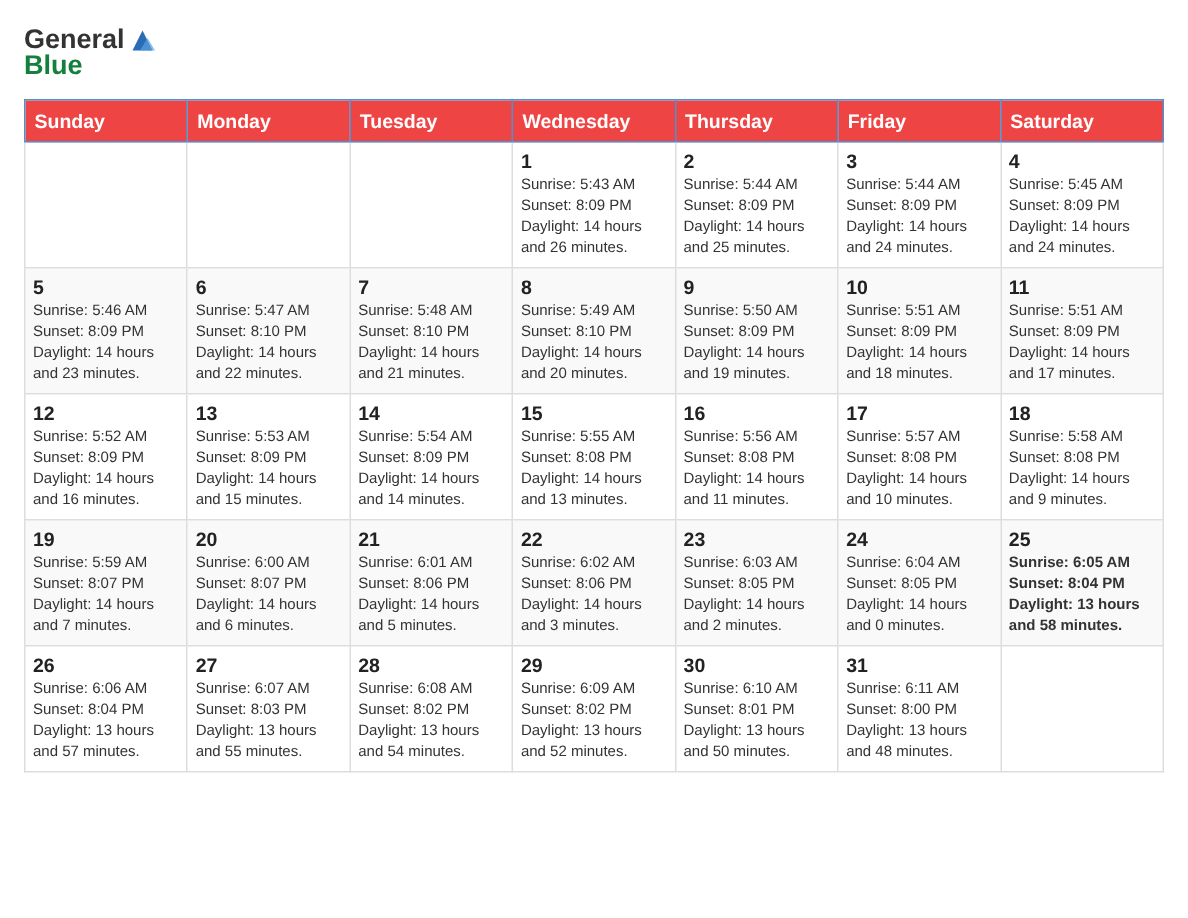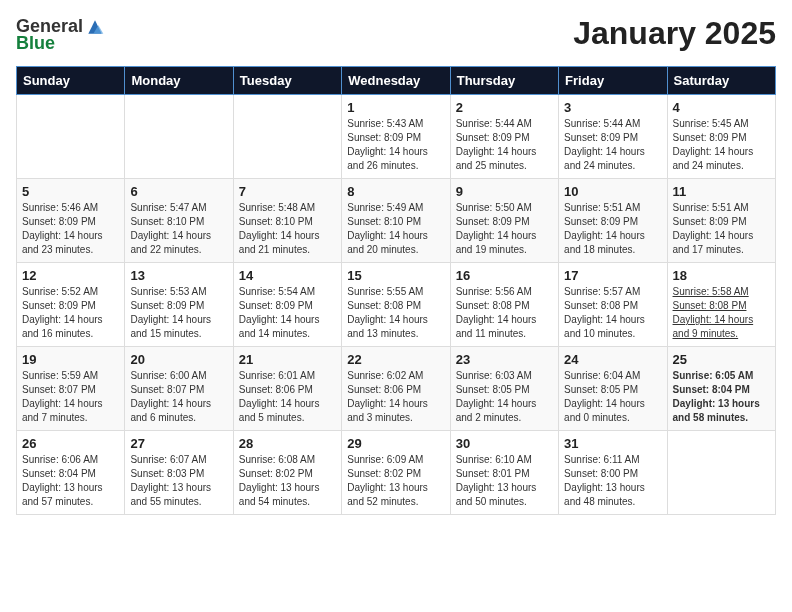--- a/index.html
+++ b/index.html
@@ -52,21 +52,21 @@
     .subtitle {
       font-size: 14px;
       color: #444;
     }
     .calendar {
       width: 100%;
       border-collapse: collapse;
       border: 1px solid #ccc;
     }
     .calendar th {
-      background-color: #0f172a;
+      background-color: #ef4444;
       color: #fff;
       text-align: left;
       padding: 6px 6px;
       font-size: 13px;
       font-weight: bold;
       border: 1px solid #5090d0;
     }
     .calendar td {
       vertical-align: top;
       padding: 5px 5px;
@@ -104,21 +104,20 @@
     <div class="logo-text">
       <span class="logo-general">General</span>
       <svg class="logo-icon" viewBox="0 0 24 20" xmlns="http://www.w3.org/2000/svg">
         <polygon points="4,18 12,2 20,18" fill="#2a6db5"></polygon>
         <polygon points="10,18 16,8 22,18" fill="#5ba3e0" opacity="0.7"></polygon>
       </svg>
     </div>
     <span class="logo-blue" style="margin-top:-4px;">Blue</span>
   </div>
   <div class="title-block">
-    <div class="month-title">January 2025</div>
   </div>
 </div>
 
 <table class="calendar">
   <thead>
     <tr>
     <th>Sunday</th>
         <th>Monday</th>
         <th>Tuesday</th>
         <th>Wednesday</th>
@@ -250,21 +249,21 @@
         </td>
         <td>
           <span class="day-num">17</span>
           <div class="day-info" style="white-space: pre-line;">Sunrise: 5:57 AM
 Sunset: 8:08 PM
 Daylight: 14 hours
 and 10 minutes.</div>
         </td>
         <td>
           <span class="day-num">18</span>
-          <div class="day-info" style="white-space: pre-line; text-decoration: underline;">Sunrise: 5:58 AM
+          <div class="day-info" style="white-space: pre-line;">Sunrise: 5:58 AM
 Sunset: 8:08 PM
 Daylight: 14 hours
 and 9 minutes.</div>
         </td>
       </tr>
       <tr>
         <td>
           <span class="day-num">19</span>
           <div class="day-info" style="white-space: pre-line;">Sunrise: 5:59 AM
 Sunset: 8:07 PM

